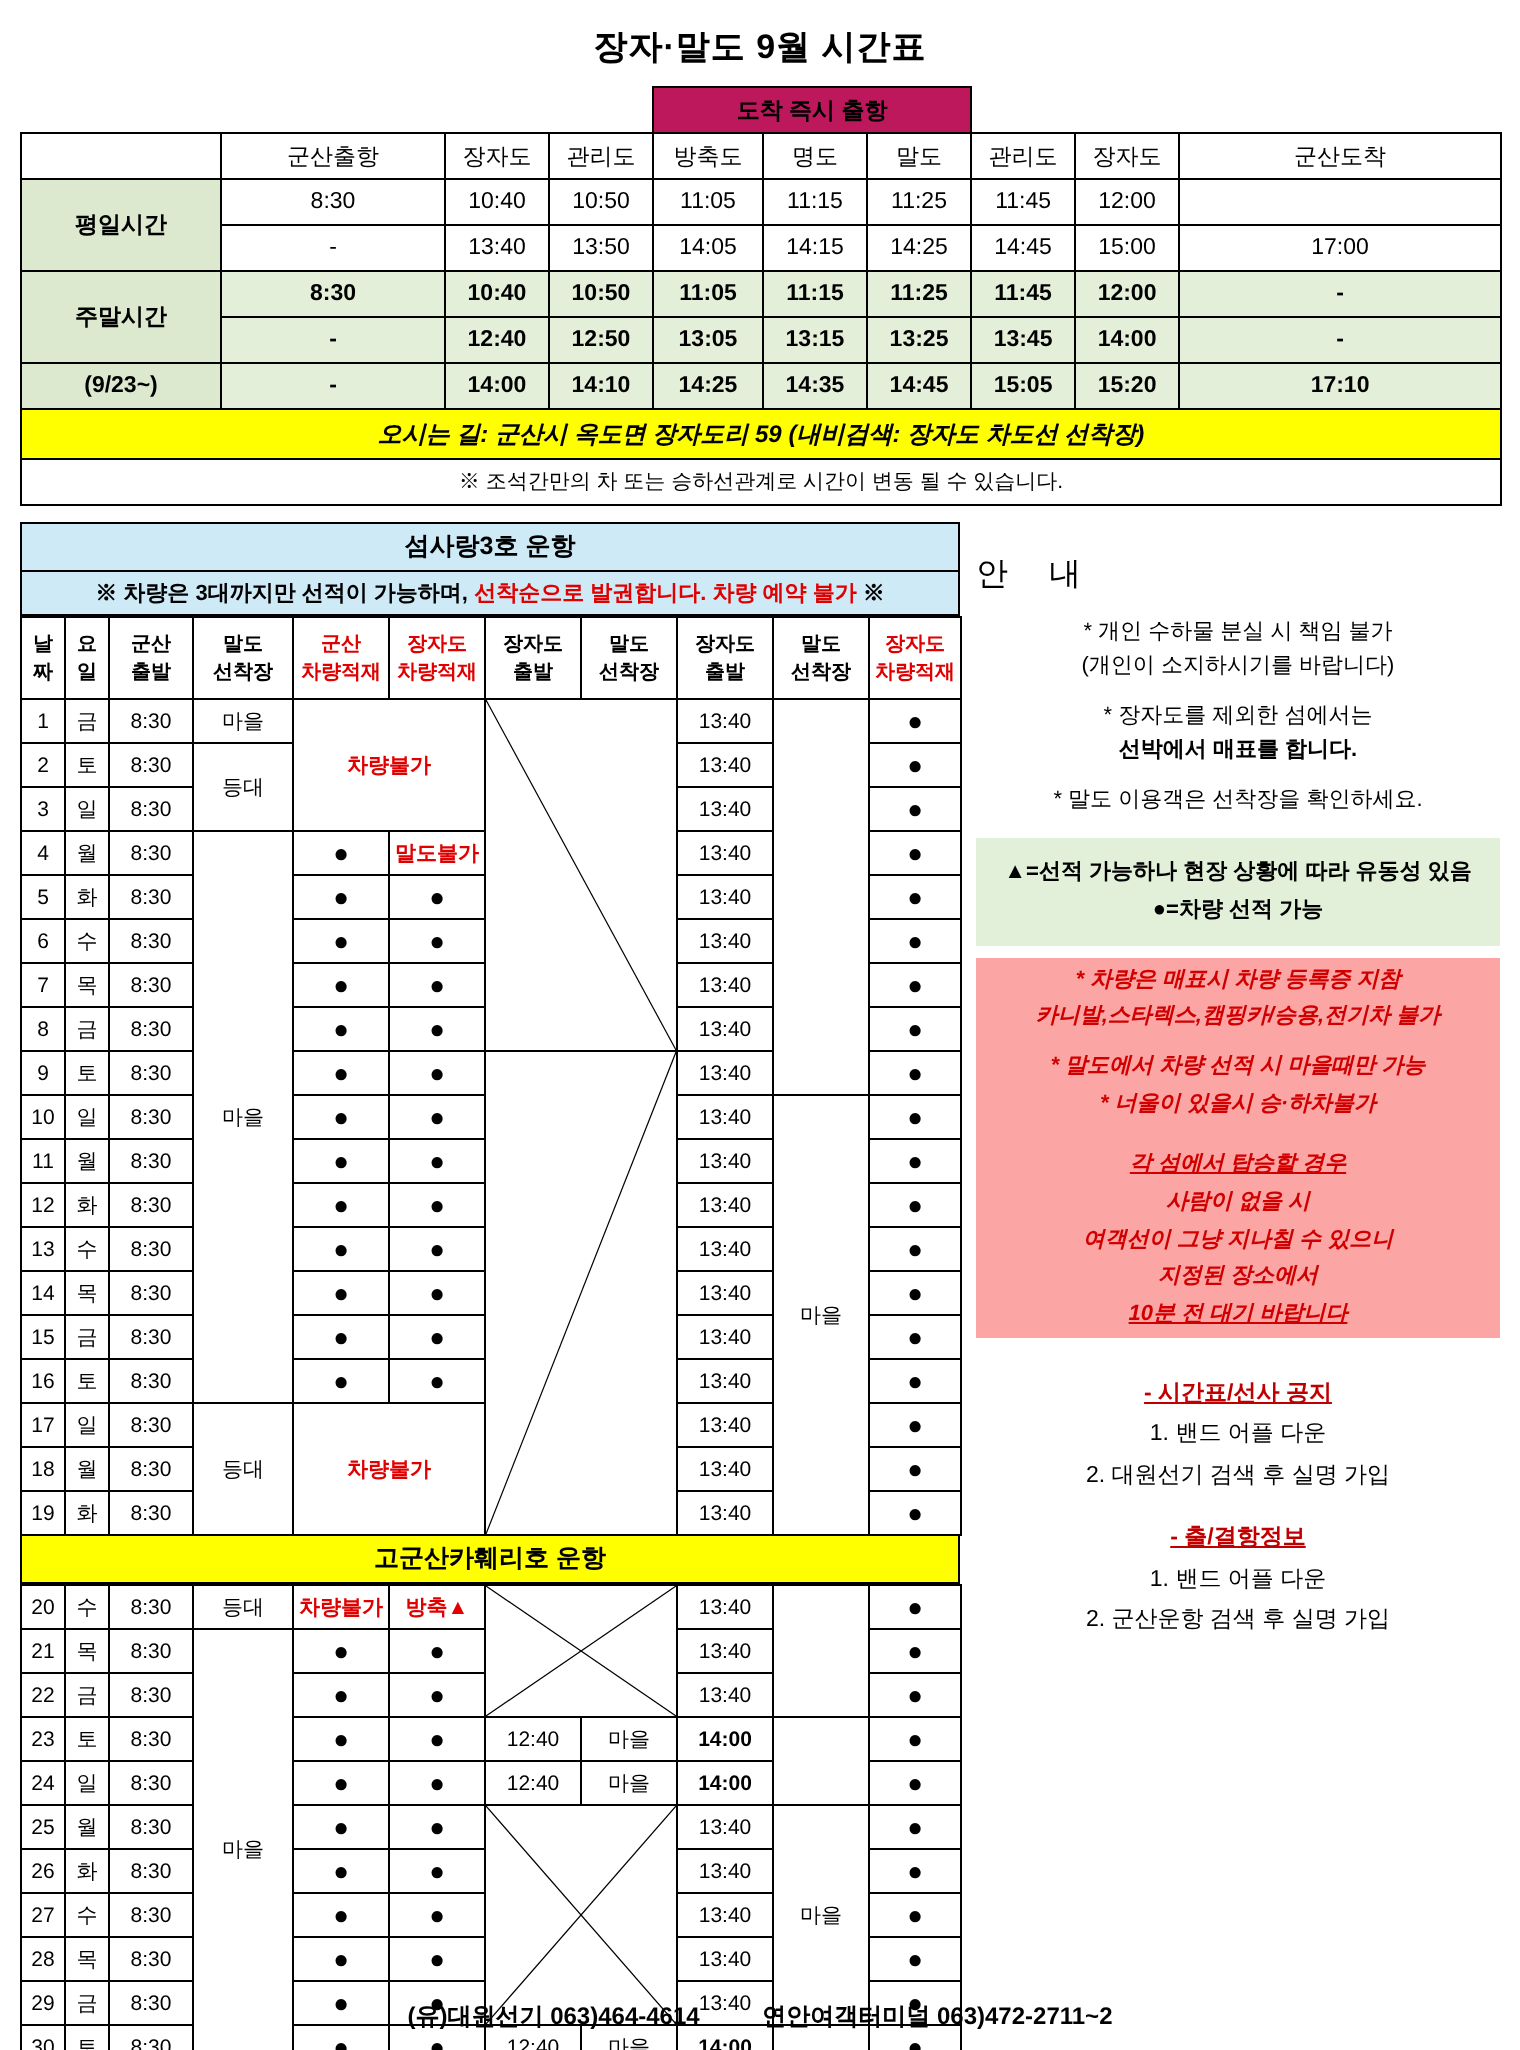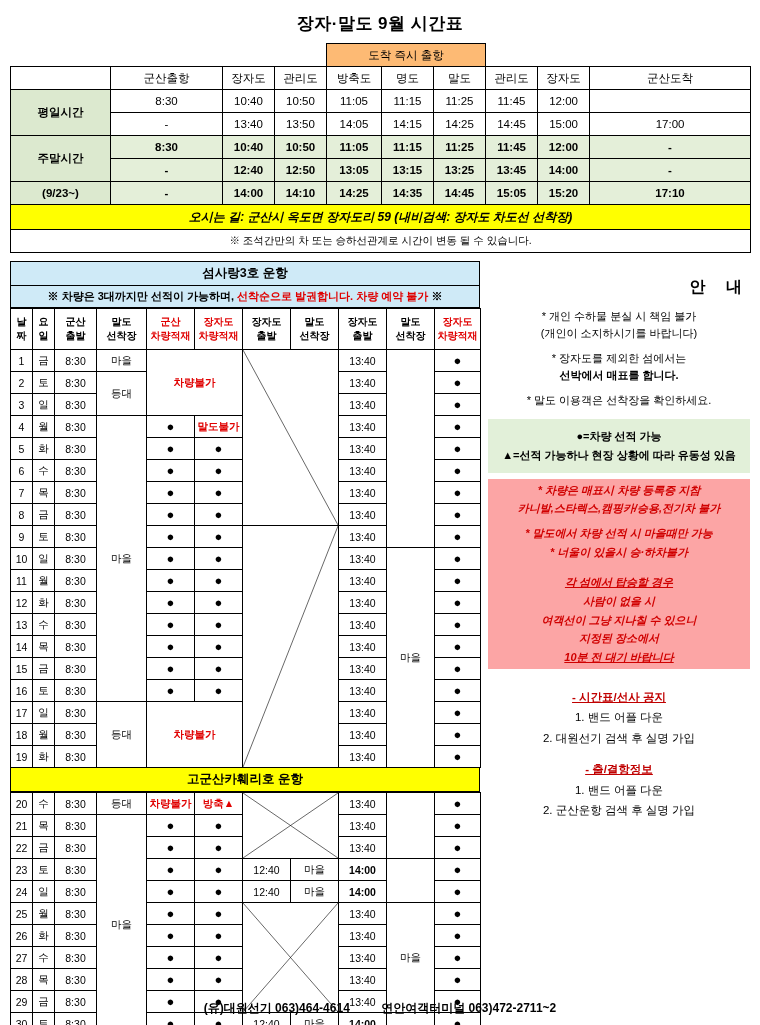--- a/index.html
+++ b/index.html
@@ -21,21 +21,21 @@
     margin:6px 0 8px 0;
   }
 
   table{border-collapse:collapse;}
   td,th{border:1px solid #000;}
 
   
   .sched{width:740px;table-layout:fixed;font-size:11.5px;}
   .sched td{height:20px;text-align:center;vertical-align:middle;padding:1px 0;}
   .sched .hdr{background:#fff;}
-  .sched .green-hdr{background:#fdba74;font-weight:normal;}
+  .sched .green-hdr{background:#be185d;font-weight:bold;}
   .sched .rowlabel{font-weight:bold;background:#dce9cf;}
   .sched .weekend{background:#e4efd9;font-weight:bold;}
   .sched .yellow{background:#ffff00;font-weight:bold;text-align:center;font-size:12px;height:22px;font-style:italic;}
   .sched .note{background:#ffffff;text-align:center;font-size:10.5px;height:20px;}
 
   
   .mid{margin-top:8px;display:flex;gap:8px;align-items:flex-start;}
   .leftcol{width:470px;}
   .rightcol{width:262px;}
 
@@ -60,21 +60,21 @@
   .yellow-band{
     background:#ffff00;border:1px solid #000;border-top:none;
     text-align:center;font-weight:bold;font-size:12.5px;padding:3px 0;
   }
 
   
   .xcell{position:relative;padding:0;}
   .xcell svg{display:block;width:100%;height:100%;position:absolute;left:0;top:0;}
 
   
-  .notice-title{text-align:right;font-size:16px;font-weight:bold;letter-spacing:8px;padding:16px 0 10px 0;}
+  .notice-title{text-align:left;font-size:16px;font-weight:normal;letter-spacing:8px;padding:16px 0 10px 0;}
   .notice-block{font-size:11px;text-align:center;line-height:1.55;}
   .notice-block .b{font-weight:bold;}
   .green-box{
     background:#e2f0d9;border:none;margin:10px 0 6px 0;padding:8px 4px;
     text-align:center;font-size:11px;line-height:1.7;font-weight:bold;
   }
   .pink-box{
     background:#fca5a5;padding:2px 4px;text-align:center;font-size:11px;line-height:1.7;
     color:#d00000;font-weight:bold;font-style:italic;
   }
@@ -574,22 +574,22 @@
         <div><span>* 개인 수하물 분실 시 책임 불가</span></div>
         <div><span>(개인이 소지하시기를 바랍니다)</span></div>
         <div style="height:8px"></div>
         <div><span>* 장자도를 제외한 섬에서는</span></div>
         <div class="b"><span>선박에서 매표를 합니다.</span></div>
         <div style="height:8px"></div>
         <div><span>* 말도 이용객은 선착장을 확인하세요.</span></div>
       </div>
 
       <div class="green-box">
+        <div>▲=선적 가능하나 현장 상황에 따라 유동성 있음</div>
         <div>●=차량 선적 가능</div>
-        <div>▲=선적 가능하나 현장 상황에 따라 유동성 있음</div>
       </div>
 
       <div class="pink-box">
         <div>* 차량은 매표시 차량 등록증 지참</div>
         <div>카니발,스타렉스,캠핑카/승용,전기차 불가</div>
         <div style="height:6px"></div>
         <div>* 말도에서 차량 선적 시 마을때만 가능</div>
         <div>* 너울이 있을시 승·하차불가</div>
         <div style="height:12px"></div>
         <div class="ul">각 섬에서 탑승할 경우</div>

